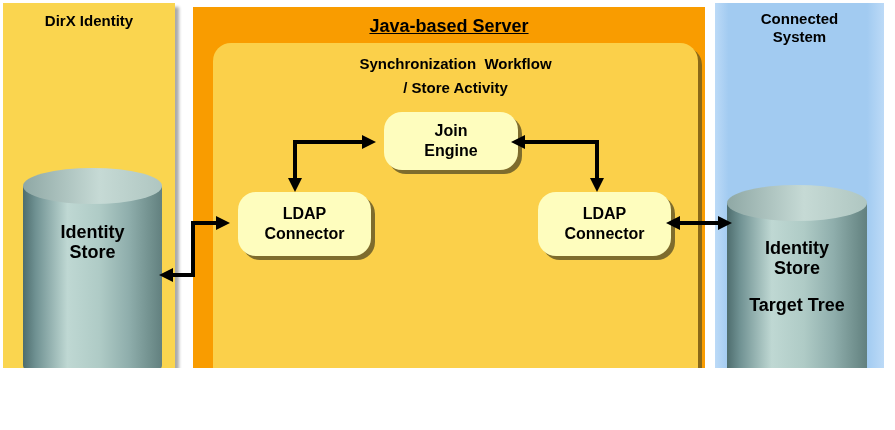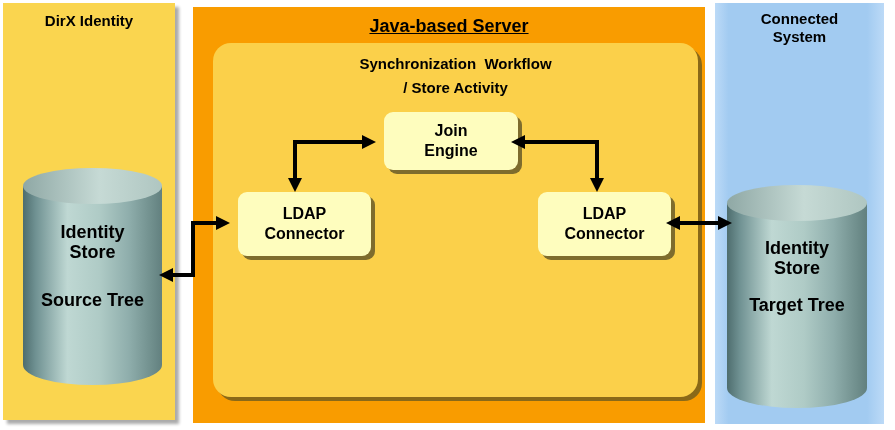--- a/index.html
+++ b/index.html
@@ -1,17 +1,17 @@
 <!DOCTYPE html>
 <html><head>
 <meta charset="utf-8">
 <style>
   html,body{margin:0;padding:0;background:#ffffff;}
   .canvas{
-    position:relative;width:895px;height:430px;background:#ffffff;overflow:hidden;
+    position:relative;width:895px;height:368px;background:#ffffff;overflow:hidden;
     font-family:"Liberation Sans","DejaVu Sans",sans-serif;font-weight:bold;color:#000;
   }
   .panel{position:absolute;box-sizing:border-box;}
   .panel-dirx{left:3px;top:3px;width:172px;height:417px;background:#FAD54F;box-shadow:4px 4px 3px #ABABAB;}
   .panel-server{left:193px;top:7px;width:512px;height:416px;background:#F99C00;}
   .panel-connected{left:715px;top:3px;width:169px;height:421px;
     background:linear-gradient(90deg,#BCDAF7 0%,#A2CBF1 8%,#A2CBF1 90%,#BCDAF7 100%);}
   .panel-title{position:absolute;left:0;right:0;text-align:center;font-size:15px;line-height:18px;white-space:pre-line;}
   .panel-dirx .panel-title{top:9px;}
   .panel-server .panel-title{top:10px;font-size:18px;text-decoration:underline;}
@@ -19,21 +19,21 @@
 
   .inner-box{
     position:absolute;left:12px;top:36px;width:485px;height:354px;background:#FBD04A;
     border-radius:18px;box-shadow:4px 4px 0 rgba(110,92,30,0.8);margin-left:8px;
   }
   .wf-title{position:absolute;left:0;right:0;text-align:center;font-size:15px;white-space:pre-wrap;}
   .wf-line1{top:12px;}
   .wf-line2{top:36px;}
 
   .node{
-    position:absolute;background:#FEFDBE;border-radius:9px;box-shadow:4px 4px 0 #7E6C2D;
+    position:absolute;background:#FEFDBE;border-radius:18px;box-shadow:4px 4px 0 #7E6C2D;
     display:flex;align-items:center;justify-content:center;text-align:center;
     font-size:16px;line-height:20px;white-space:pre-line;
   }
   .node-join{left:171px;top:69px;width:134px;height:58px;}
   .node-ldap-left{left:25px;top:149px;width:133px;height:64px;}
   .node-ldap-right{left:325px;top:149px;width:133px;height:64px;}
 
   .cylinder{position:absolute;}
   .cyl-left{left:20px;top:165px;width:139px;height:217px;}
   .cyl-right{left:12px;top:182px;width:140px;height:223px;}
@@ -64,21 +64,20 @@
 
 <div class="canvas">
 
   <div class="panel panel-dirx">
     <div class="panel-title">DirX Identity</div>
     <div class="cylinder cyl-left">
       <div class="cyl-body"></div>
       <div class="cyl-top"></div>
       <div class="cyl-label cyl-main">Identity
 Store</div>
-      <div class="cyl-label cyl-sub">Source Tree</div>
     </div>
   </div>
 
   <div class="panel panel-server">
     <div class="panel-title">Java-based Server</div>
     <div class="inner-box">
       <div class="wf-title wf-line1">Synchronization  Workflow</div>
       <div class="wf-title wf-line2">/ Store Activity</div>
       <div class="node node-join">Join
 Engine</div>

